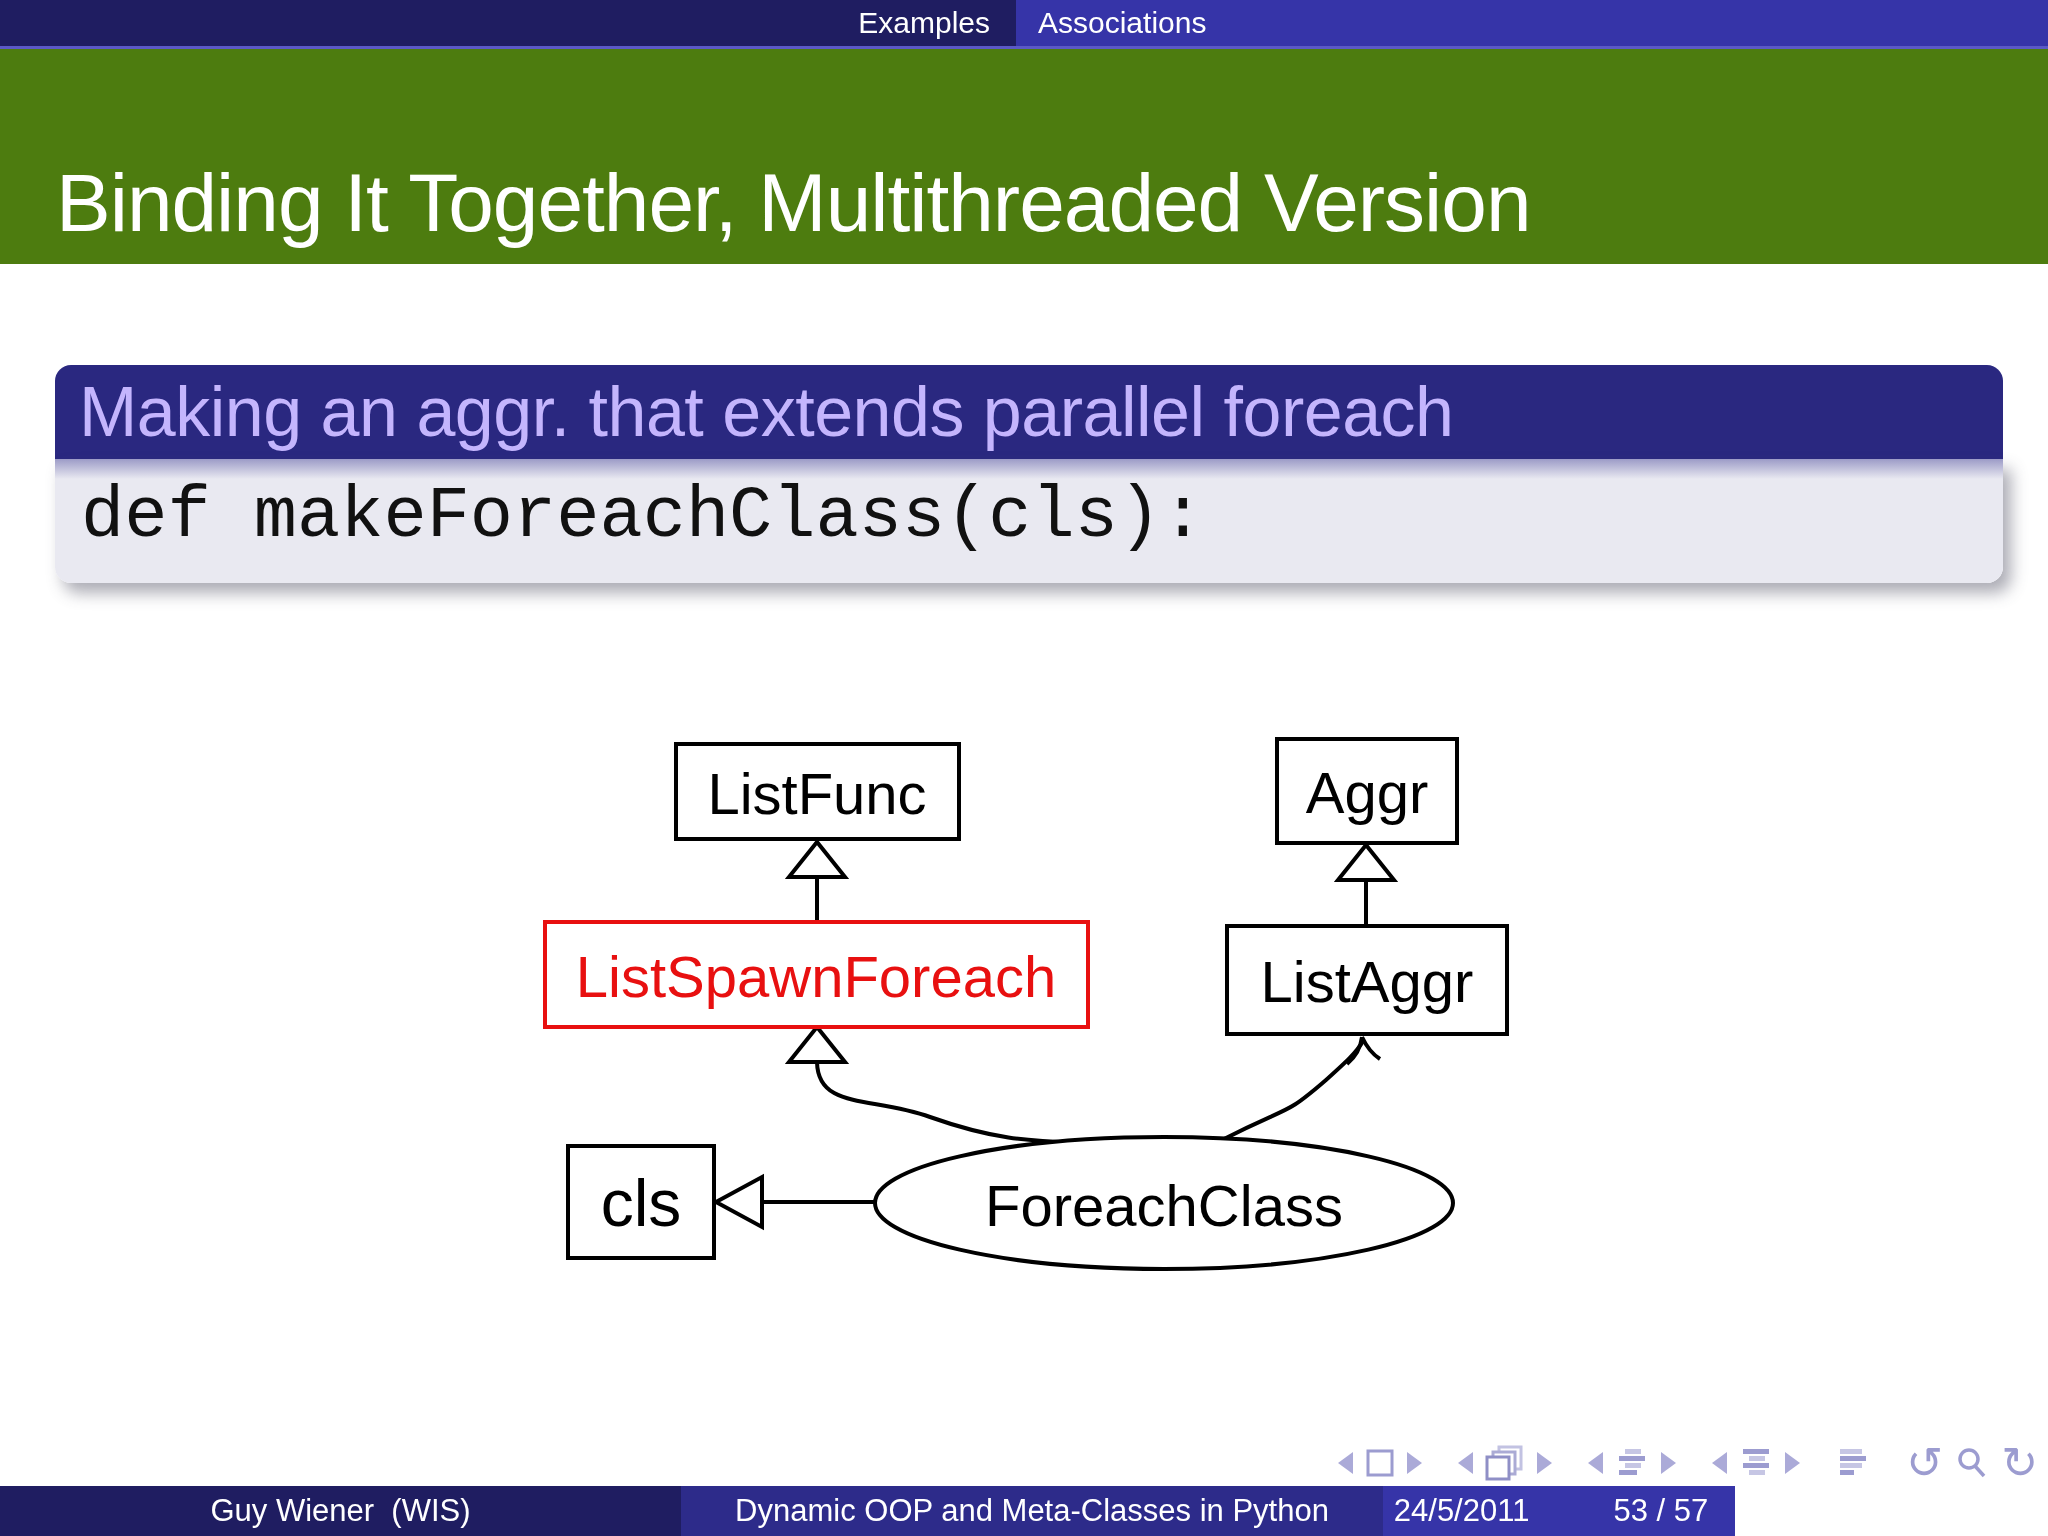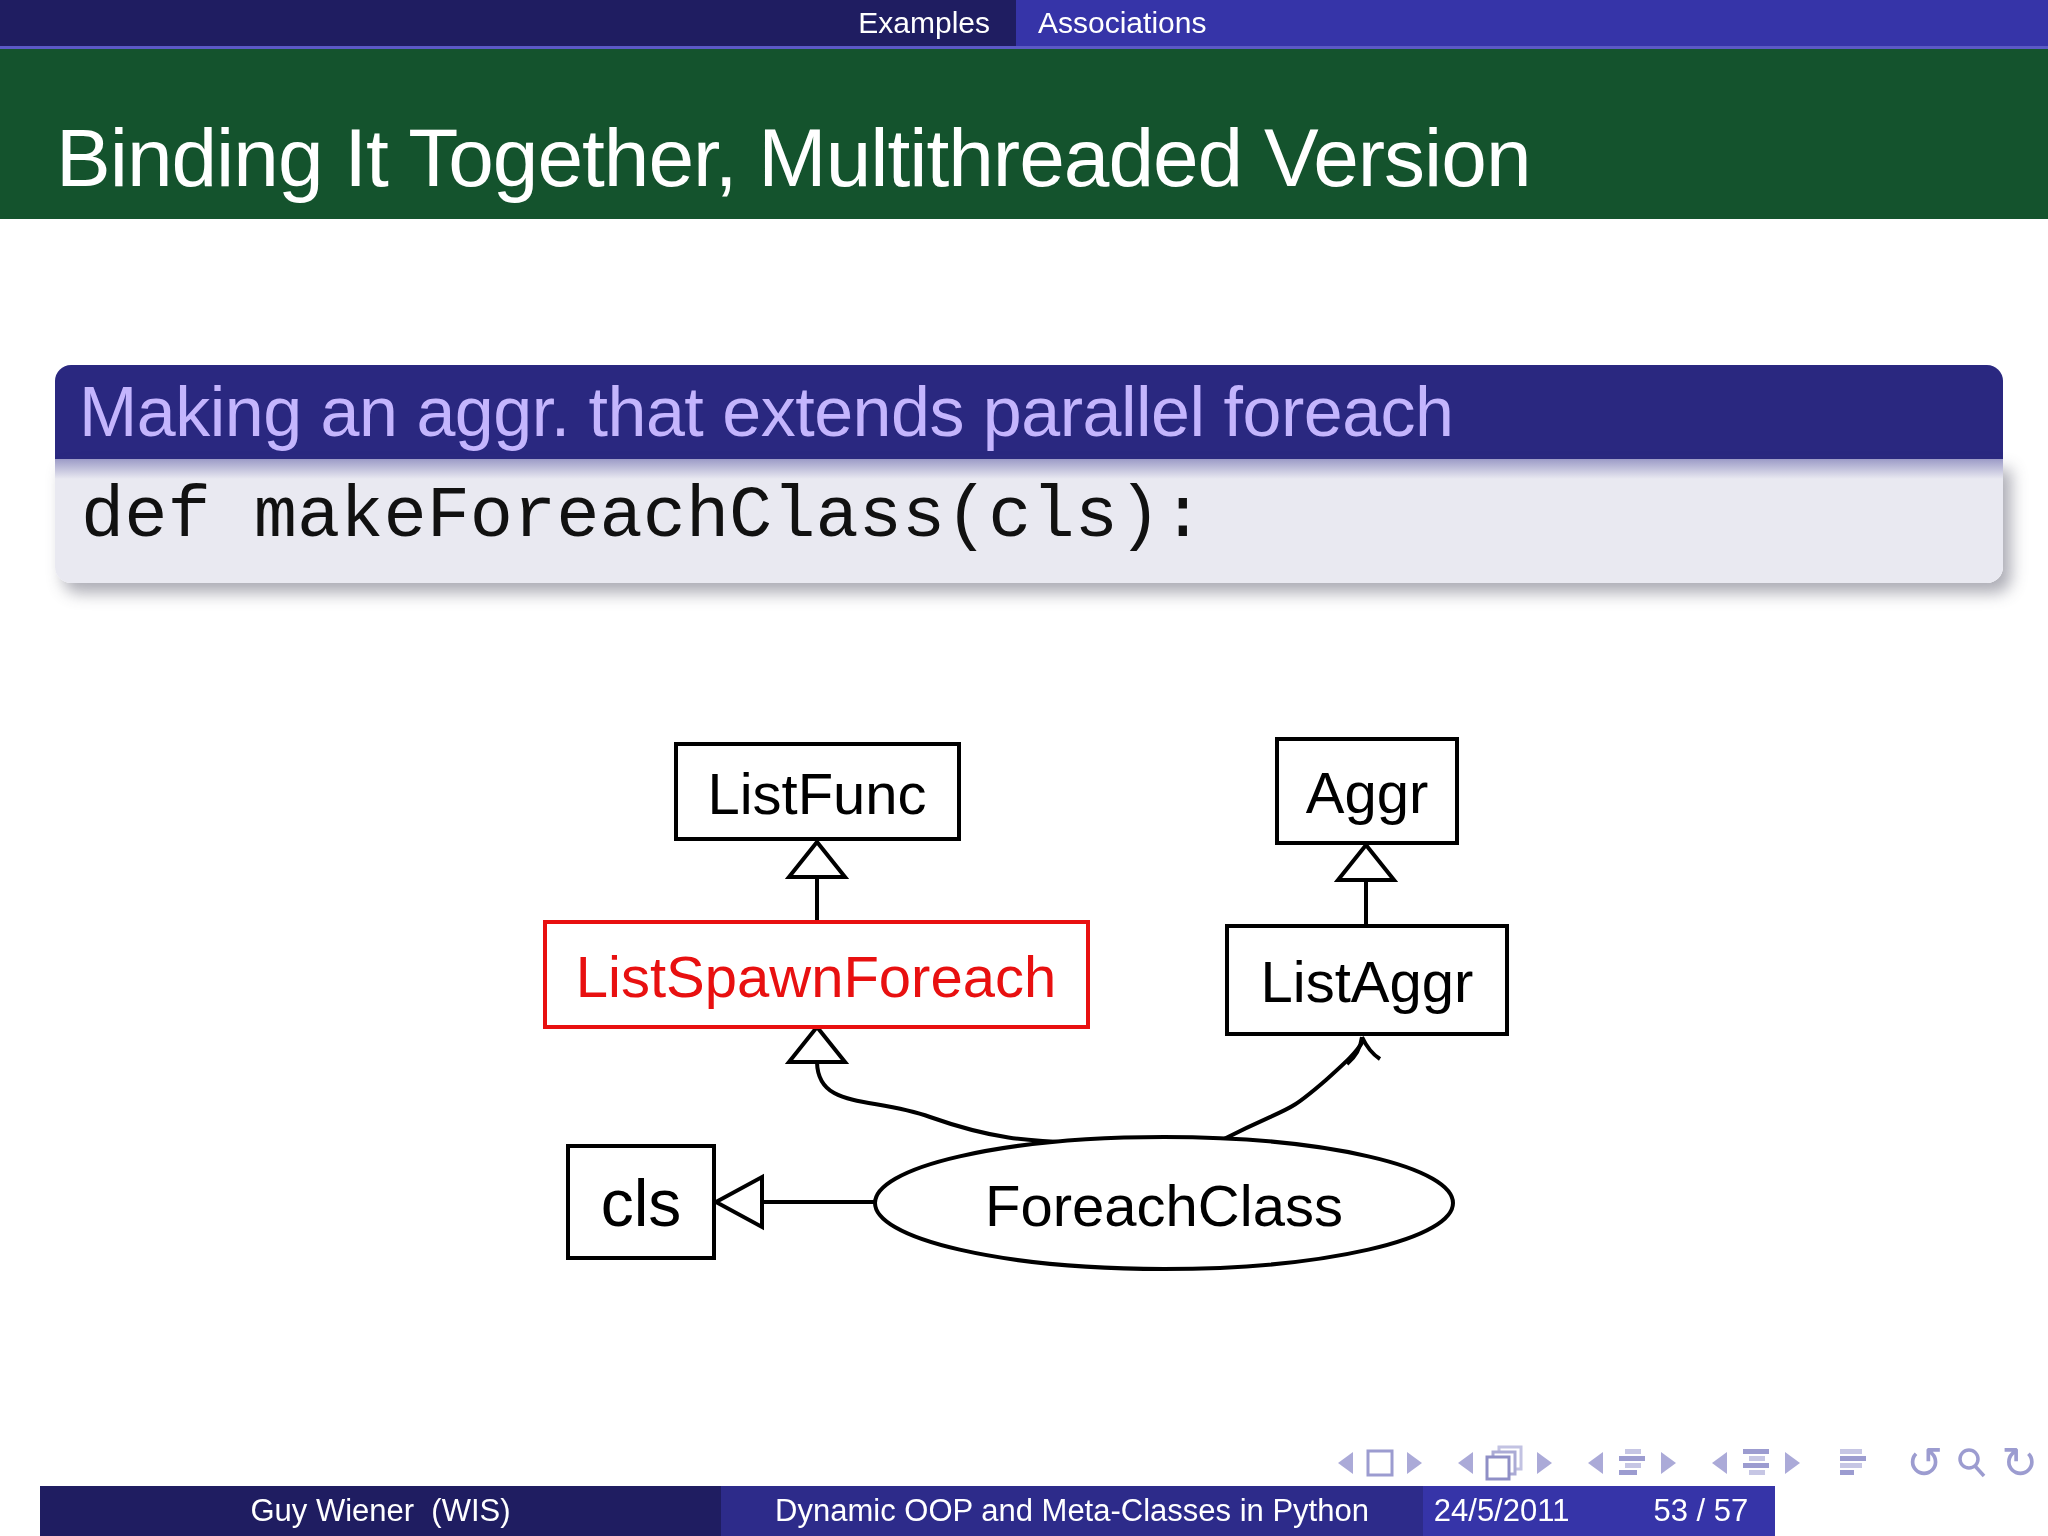--- a/index.html
+++ b/index.html
@@ -6,21 +6,21 @@
   .slide{position:relative;width:2048px;height:1536px;background:#ffffff;overflow:hidden;
          font-family:"Liberation Sans",sans-serif;}
 
   
   .topbar{position:absolute;left:0;top:0;width:2048px;height:46px;display:flex;}
   .topbar-seg{display:flex;align-items:center;color:#ffffff;font-size:30px;box-sizing:border-box;}
   .topbar-dark{width:1016px;background:#1f1d61;justify-content:flex-end;padding-right:26px;padding-left:44px;}
   .topbar-light{flex:1;background:#3634a8;justify-content:flex-start;padding-left:22px;}
 
   
-  .titlebar{position:absolute;left:0;top:46px;width:2048px;height:173px;background:#14532d;
+  .titlebar{position:absolute;left:0;top:46px;width:2048px;height:218px;background:#4d7c0f;
             border-top:3px solid #5b59c6;box-sizing:border-box;display:flex;align-items:flex-end;
             padding:4px 0 14px 56px;}
   .titlebar h1{margin:0;color:#ffffff;font-size:82px;font-weight:normal;letter-spacing:-1px;}
 
   
   .block{position:absolute;left:55px;top:365px;width:1948px;}
   .block-title{height:94px;background:#2a2880;border-radius:16px 16px 0 0;color:#c4b5fd;
                font-size:70px;display:flex;align-items:center;padding-left:24px;letter-spacing:-0.5px;}
   .block-body{border-radius:0 0 16px 16px;
               background:linear-gradient(to bottom,#9c9bc7 0px,#e9e9f1 20px);
@@ -45,21 +45,21 @@
   .navsyms{position:absolute;top:1441px;right:10px;height:44px;display:flex;align-items:center;gap:36px;}
   .nav-group{display:flex;align-items:center;gap:12px;}
   .tri-l{width:0;height:0;border-top:11px solid transparent;border-bottom:11px solid transparent;
          border-right:15px solid #abaad8;}
   .tri-r{width:0;height:0;border-top:11px solid transparent;border-bottom:11px solid transparent;
          border-left:15px solid #abaad8;}
   .nav-glyph{font-family:"DejaVu Sans",sans-serif;font-size:44px;line-height:44px;color:#9c9cd0;}
 
   
   .footer{position:absolute;left:0;bottom:0;width:1735px;height:50px;display:flex;
-          color:#ffffff;font-size:31px;margin-left:40px;}
+          color:#ffffff;font-size:31px;}
   .f-seg{display:flex;align-items:center;justify-content:center;box-sizing:border-box;}
   .f1{width:681px;background:#1f1d61;}
   .f2{width:702px;background:#2d2b8a;}
   .f3{flex:1;background:#3634a8;justify-content:center;}
   .f-author{white-space:pre;}
   .f-date{margin-right:84px;}
   .f-page{margin-right:16px;}
 </style>
 </head>
 <body>

